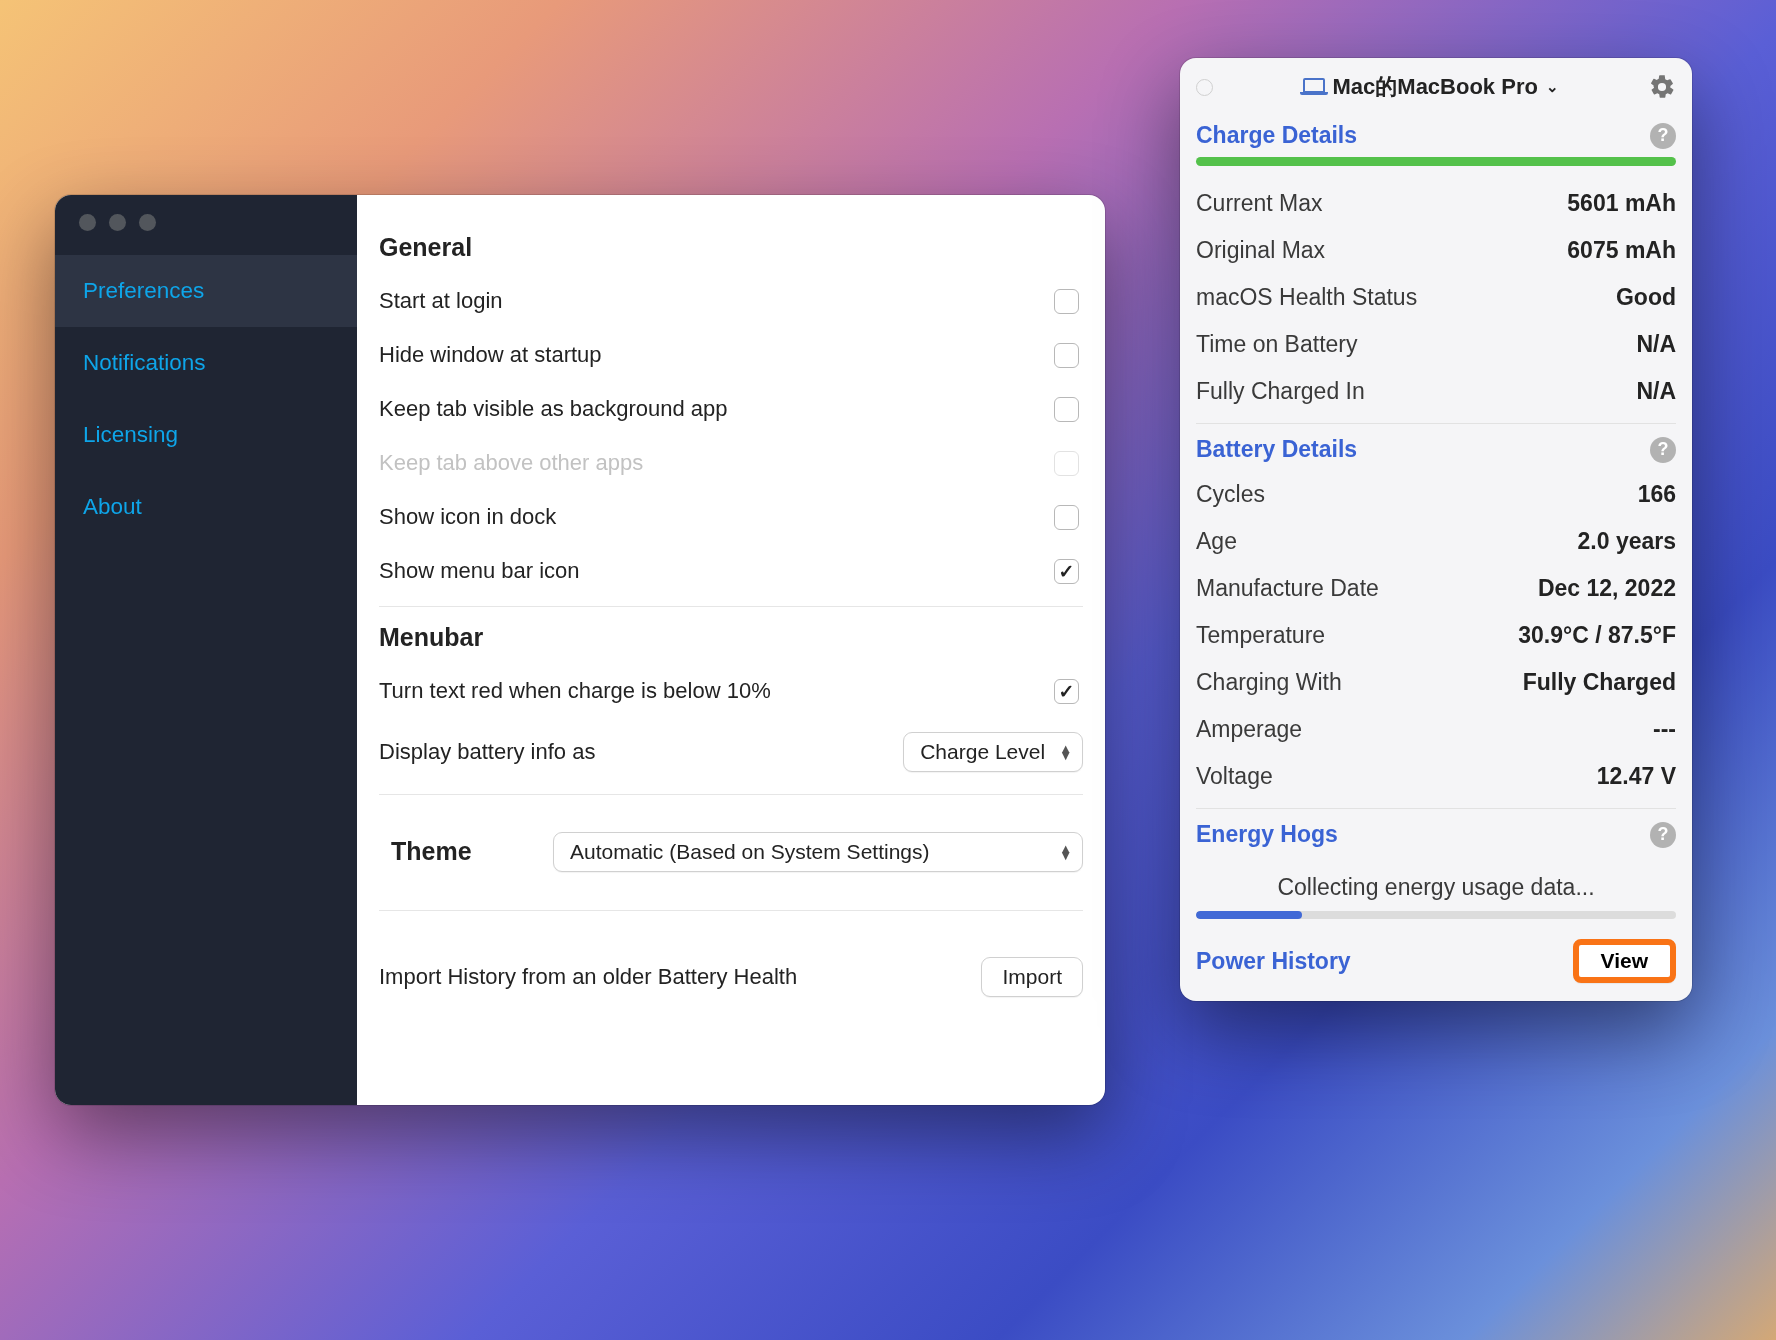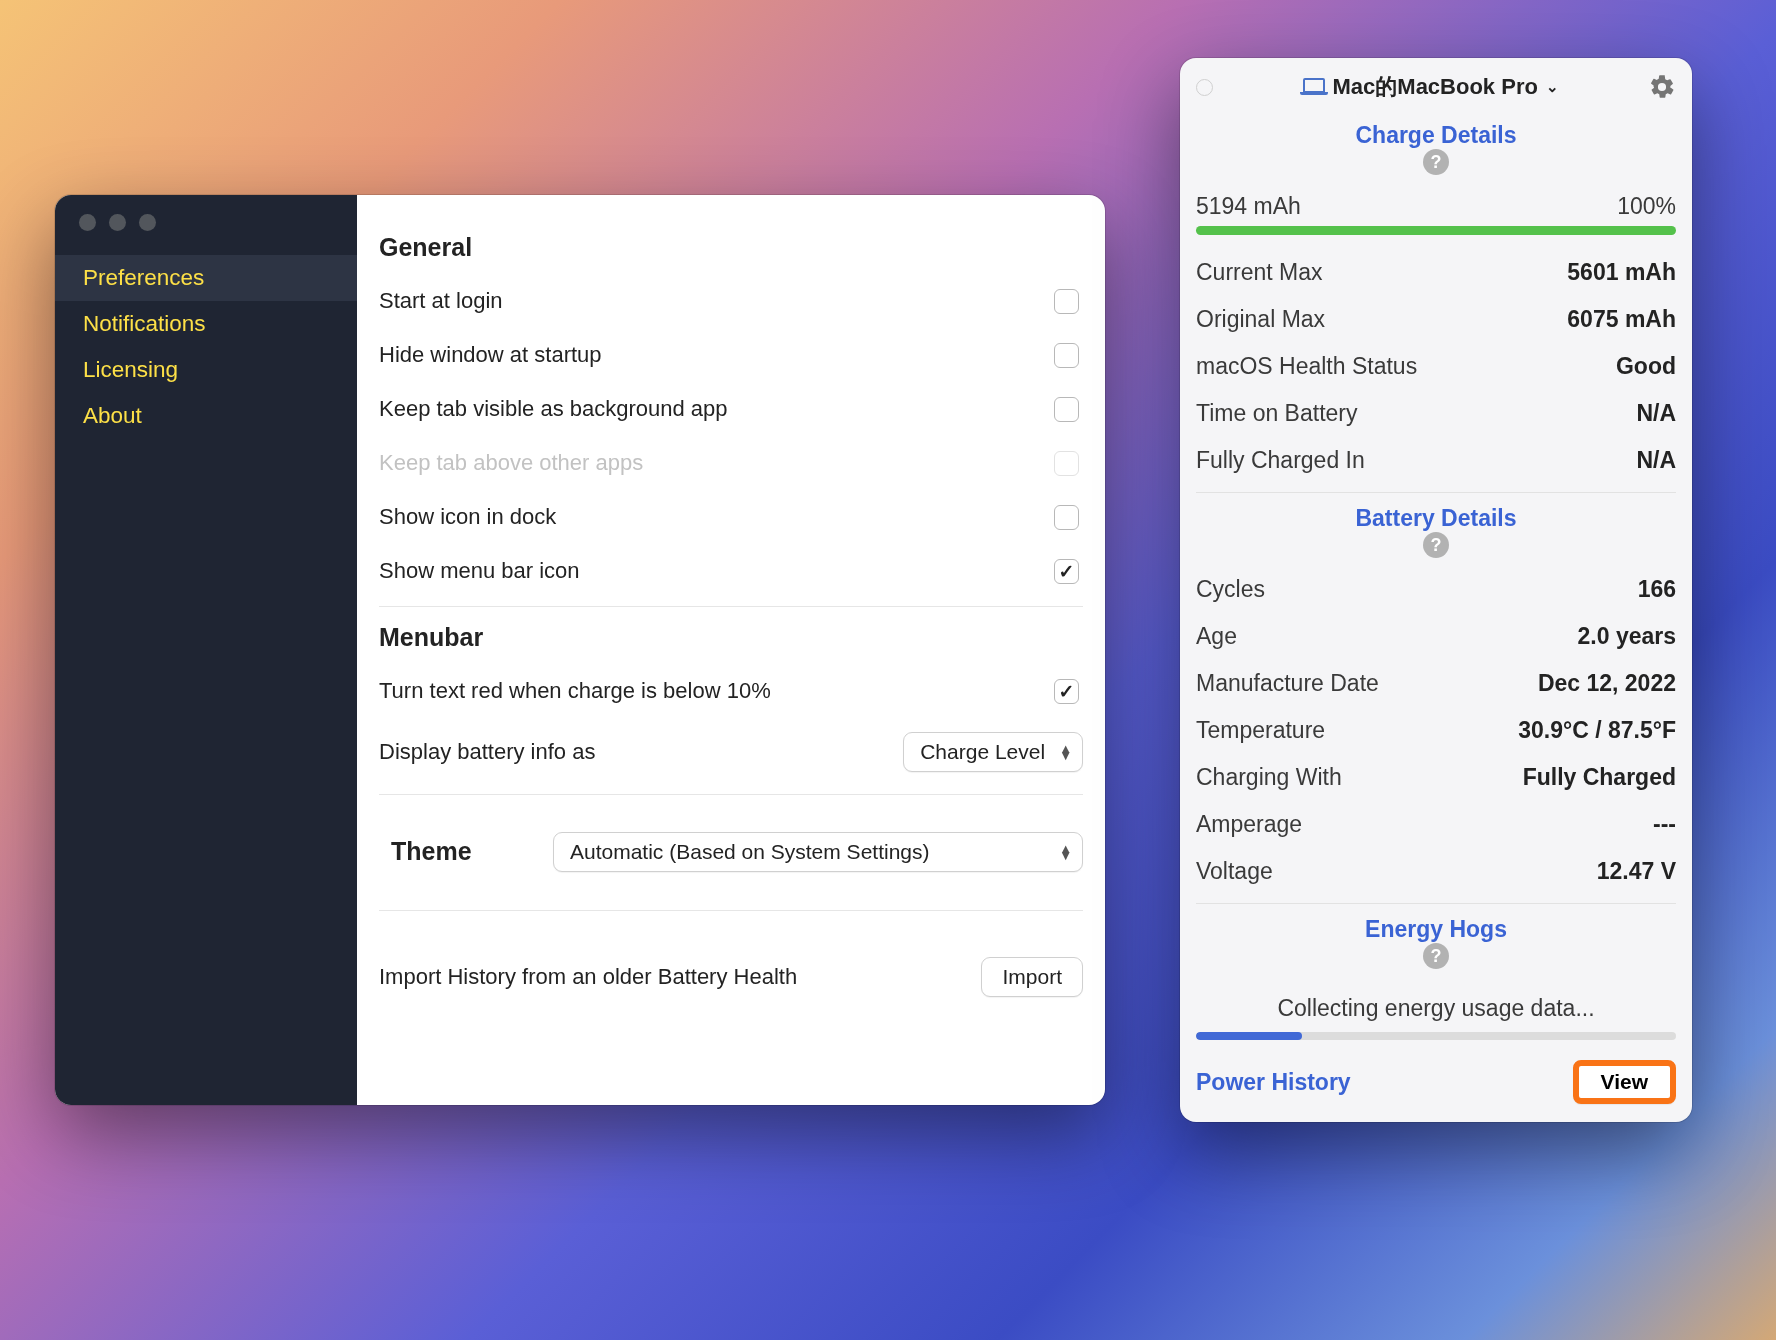--- a/index.html
+++ b/index.html
@@ -44,23 +44,23 @@
   .traffic-lights {
     display: flex;
     gap: 13px;
     padding: 19px 0 24px 24px;
   }
   .tl {
     width: 17px; height: 17px; border-radius: 50%;
     background: #52565c;
   }
   .sidebar-item {
-    padding: 10px 28px;
+    padding: 23px 28px;
     font-size: 22.5px;
-    color: #fde047;
+    color: #0ea5e9;
     cursor: pointer;
   }
   .sidebar-item.selected {
     background: #2d3444;
   }
   .pref-content {
     flex: 1;
     padding: 26px 22px 14px 22px;
     overflow-y: auto;
     color: #232323;
@@ -195,21 +195,20 @@
   .gear-icon svg { width: 100%; height: 100%; fill: #757575; }
 
   .batt-body { padding: 0 16px; }
   .section-header {
     display: flex;
     align-items: center;
     justify-content: space-between;
     padding: 12px 0 8px 0;
     border-top: 1.5px solid #e2e2e2;
     margin-top: 8px;
-    flex-direction: column;
   }
   .section-header:first-of-type { border-top: none; margin-top: 0; }
   .section-header .title {
     font-size: 23px;
     font-weight: 700;
     color: #3a63d4;
   }
   .help-icon {
     width: 26px; height: 26px;
     border-radius: 50%;
@@ -389,24 +388,20 @@
         </svg>
     </span>
   </div>
 
   <div class="batt-body">
 
     <div class="section-header">
       <span class="title">Charge Details</span>
       <span class="help-icon">?</span>
     </div>
-    <div class="charge-row">
-      <span>5194 mAh</span>
-      <span>100%</span>
-    </div>
     <div class="charge-bar"></div>
 
     <div class="stat-row">
       <span class="label">Current Max</span>
       <span class="value">5601 mAh</span>
     </div>
     <div class="stat-row">
       <span class="label">Original Max</span>
       <span class="value">6075 mAh</span>
     </div>

